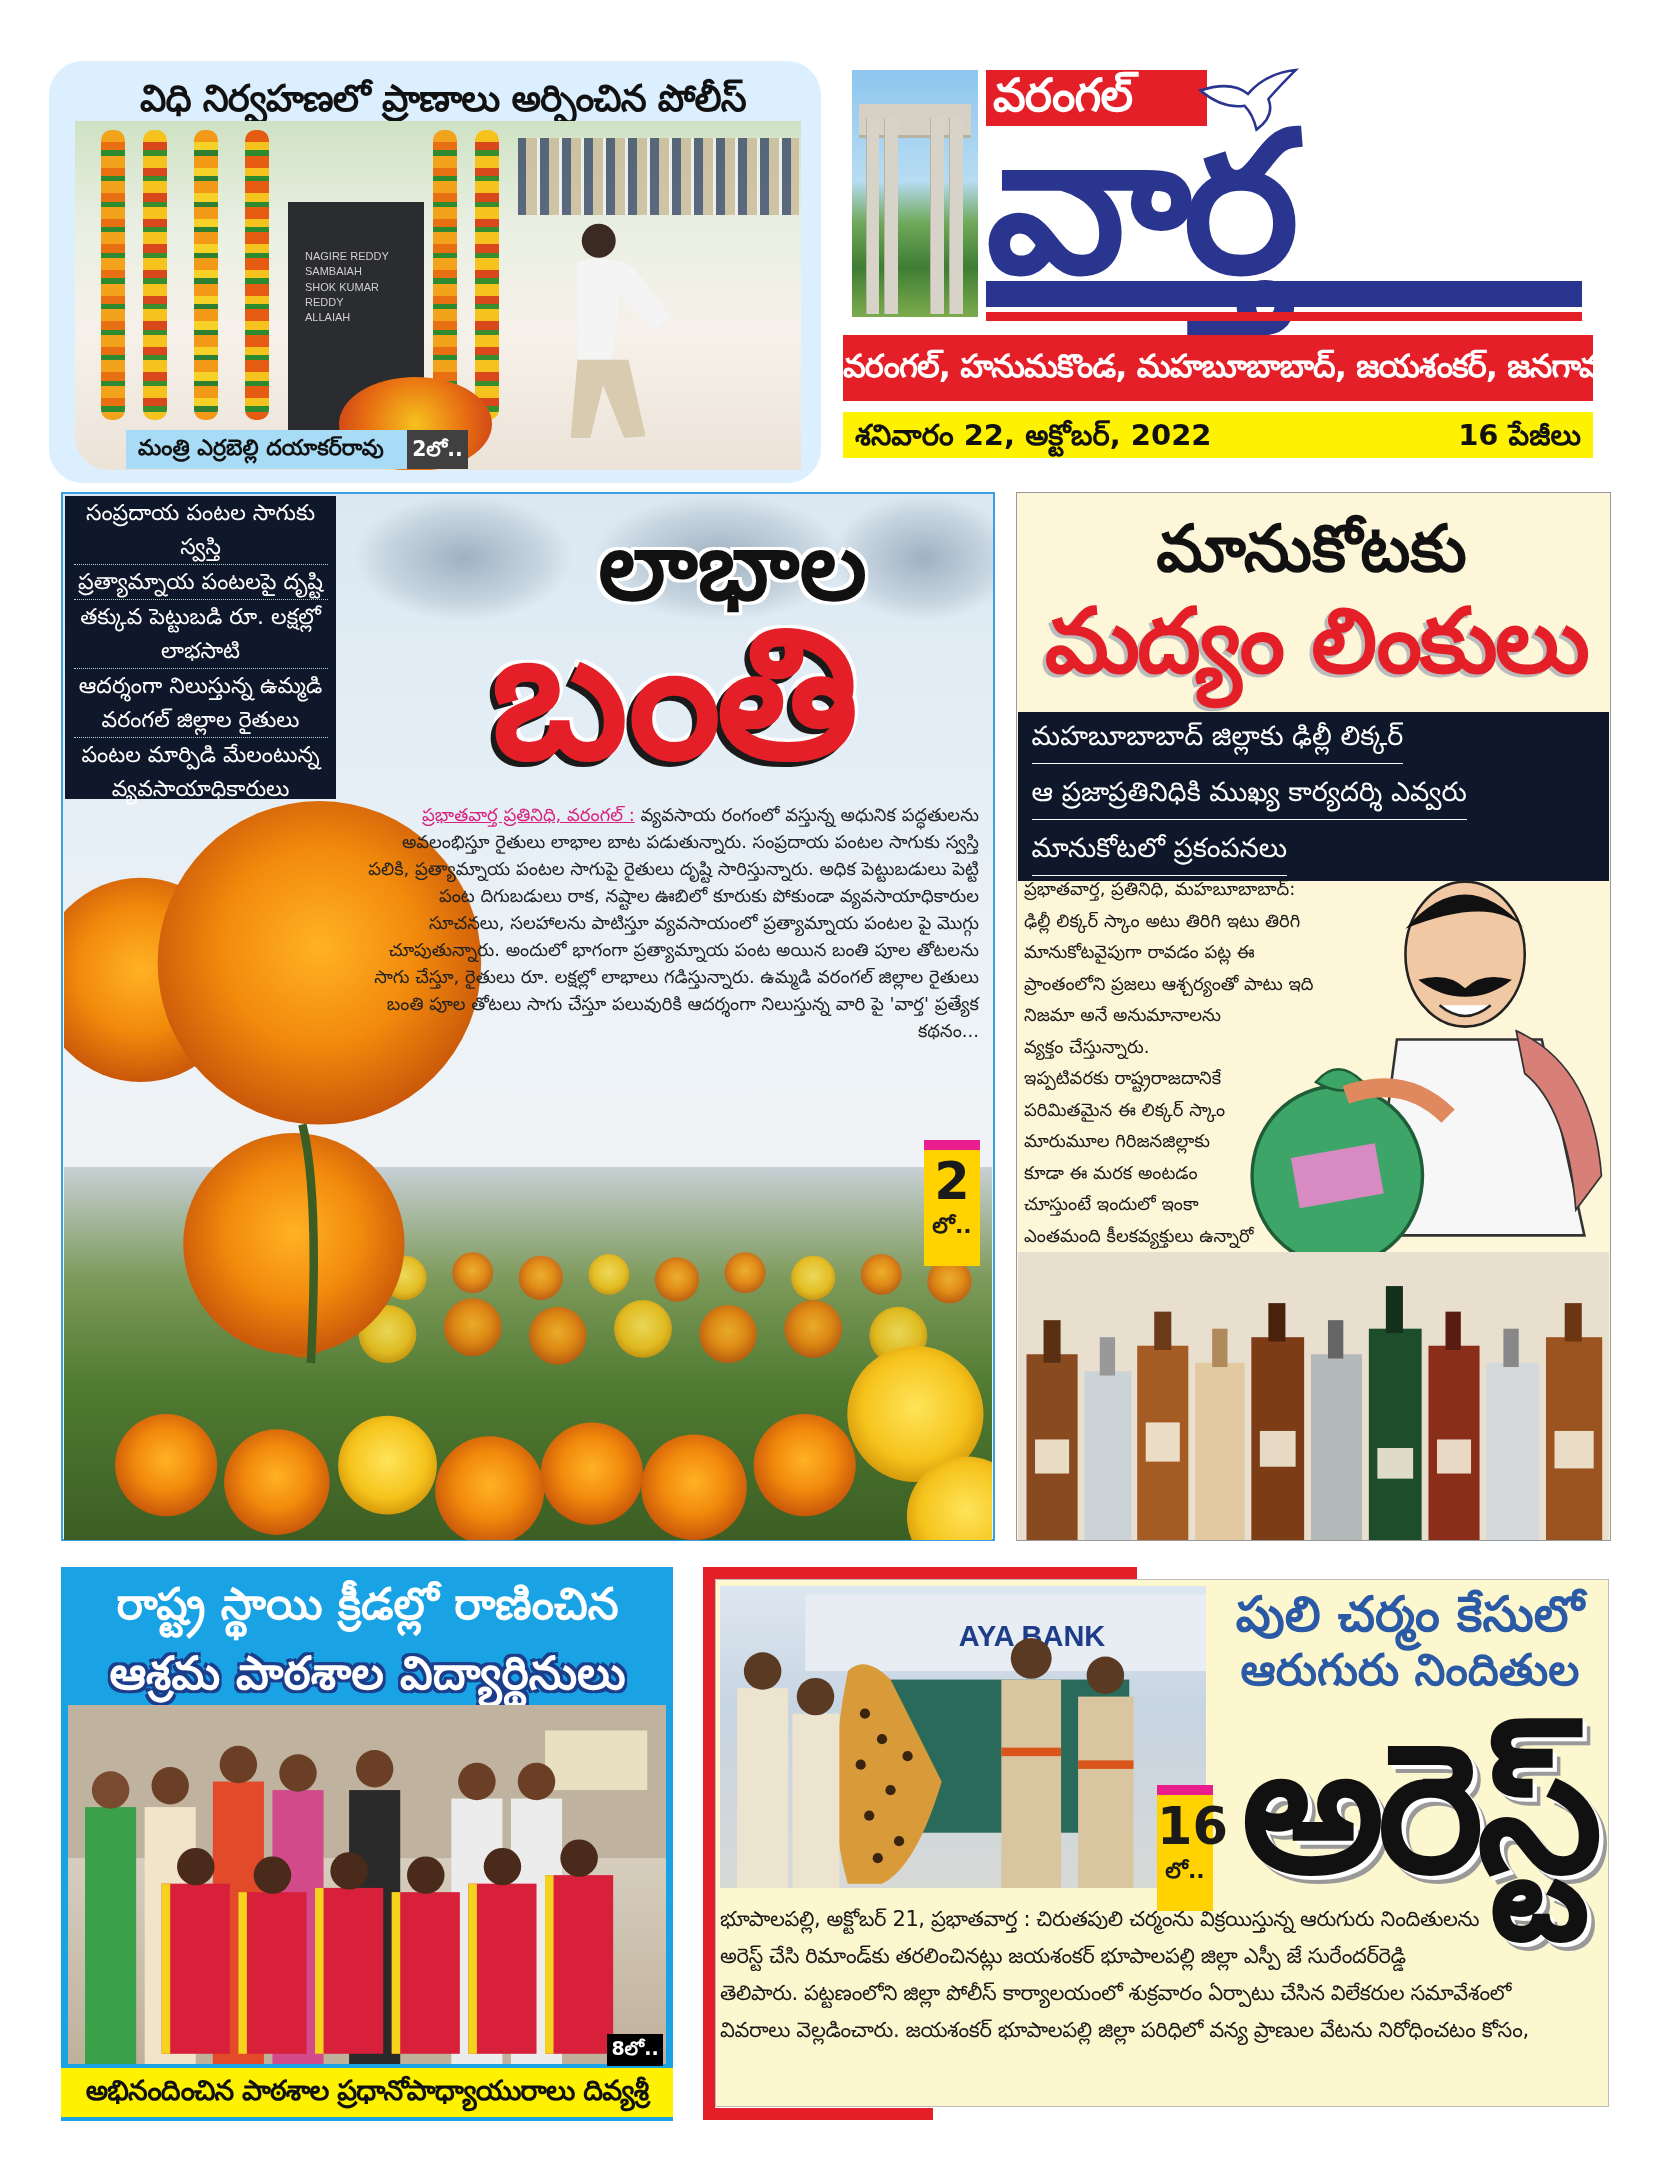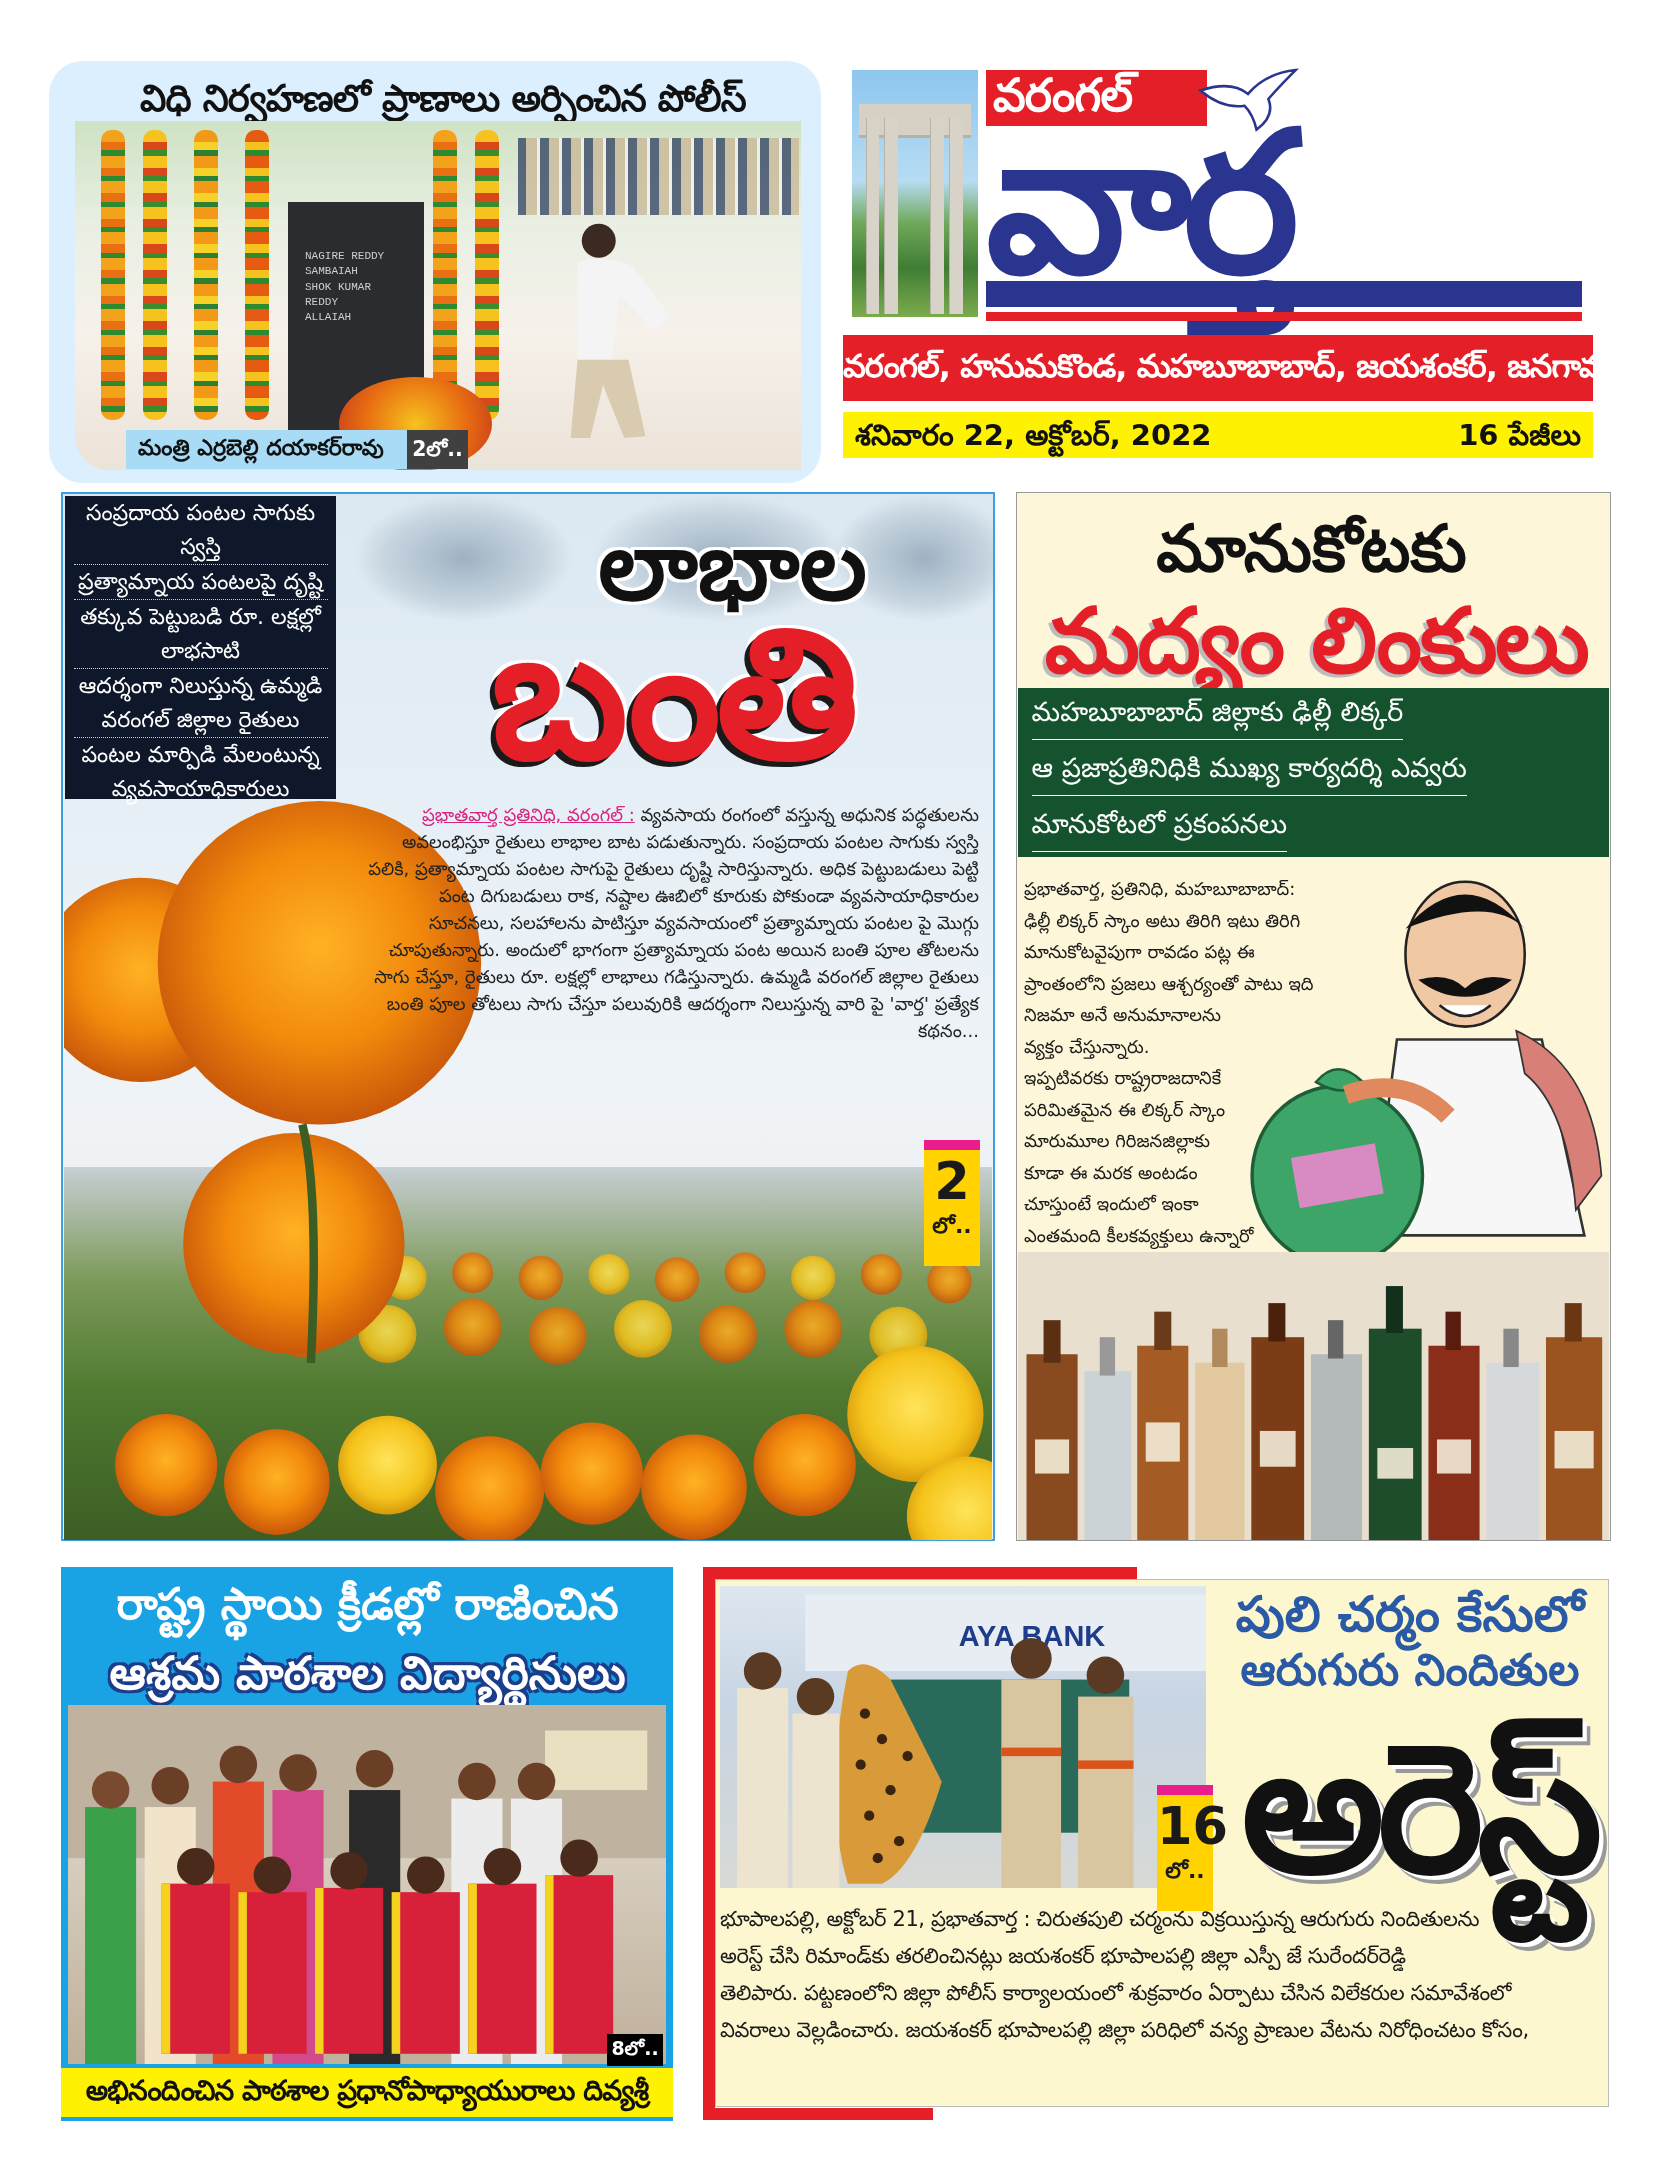--- a/index.html
+++ b/index.html
@@ -8,21 +8,21 @@
 
   .abs { position: absolute; }
 
   
   .tl-box { left: 49px; top: 61px; width: 772px; height: 422px; background: #dcefff; border-radius: 34px; }
   .tl-title { left: 94px; top: 77px; width: 698px; text-align: center; font-size: 37px; font-weight: bold; color: #111; letter-spacing: -0.9px; }
   .tl-photo { left: 75px; top: 121px; width: 726px; height: 349px; border-radius: 0 0 0 34px; overflow: hidden;
       background: linear-gradient(180deg, #cfe2c4 0%, #e9efe3 30%, #f6f1ea 60%, #ece3d8 100%); }
   .garland { position: absolute; top: 8.5px; width: 24px; height: 290px; border-radius: 10.2px; }
   .memorial { position: absolute; left: 213px; top: 81px; width: 136px; height: 247px; background: #2b2c30; }
-  .memorial-text { position: absolute; left: 230px; top: 128px; font-size: 11px; color: #cfcfcf; line-height: 15.3px; font-family: Liberation Mono, monospace; }
+  .memorial-text { position: absolute; left: 230px; top: 128px; font-size: 11px; color: #cfcfcf; line-height: 15.3px; font-family: Liberation Sans, sans-serif; }
   .person { position: absolute; left: 477px; top: 94px; width: 136px; height: 230px; }
   .cap-bar { left: 126px; top: 430px; width: 281px; height: 39px; background: #a8dcf6; font-size: 22px; font-weight: bold; color: #111; padding: 5.1px 12px; white-space: nowrap; }
   .cap-ref { left: 407px; top: 430px; width: 61px; height: 39px; background: #404040; color: #fff; font-size: 20.4px; font-weight: bold; text-align: center; padding-top: 6.8px; }
 
   
   .gate { left: 852px; top: 70px; width: 126px; height: 247px;
       background: linear-gradient(180deg, #8ec6ee 0%, #b7dcf3 45%, #6fa85a 62%, #3f7d34 80%, #7cab4e 100%); }
   .pillar { position: absolute; background: #d7d3c8; width: 13.6px; top: 48px; height: 196px; border-left: 1.7px solid #b8b3a5; }
   .gate-top { position: absolute; left: 6.8px; top: 34px; width: 112px; height: 34px; background: #d6d1c4; border-bottom: 3.4px solid #b8b2a2; }
   .brand-red { left: 986px; top: 70px; width: 221px; height: 56px; background: #e51f27; }
@@ -50,21 +50,21 @@
   .flowers { left: 64px; top: 767px; width: 928px; height: 773px; pointer-events: none; }
   .ref-tab { width: 56px; height: 126px; background: #ffd200; border-top: 10.2px solid #e91e8c; text-align: center; }
   .ref-tab .num { font-size: 51px; font-weight: bold; color: #1a1a1a; line-height: 63px; }
   .ref-tab .lo { font-size: 22px; font-weight: bold; color: #1a1a1a; }
 
   
   .liquor { left: 1016px; top: 492px; width: 595px; height: 1049px; background: #fdf6d8; border: 1.7px solid #999; overflow: hidden; }
   .lq-kicker { left: 1022px; top: 511px; width: 579px; text-align: center; font-size: 65px; font-weight: bold; color: #111; }
   .lq-head { left: 1022px; top: 588px; width: 588px; text-align: center; font-size: 90px; font-weight: bold; color: #e51f27;
       text-shadow: -3.4px 3.4px 0 #bbb; letter-spacing: -2.6px; }
-  .lq-blue { left: 1018px; top: 688px; width: 591px; height: 169px; background: #14532d; }
+  .lq-blue { left: 1018px; top: 712px; width: 591px; height: 169px; background: #0f172a; }
   .lq-bullet { color: #fff; font-size: 27px; padding: 0 13.6px; line-height: 48px; height: 56px; }
   .lq-bullet span { border-bottom: 1.7px solid #fff; padding-bottom: 3.4px; display: inline-block; }
   .lq-body { left: 1024px; top: 873px; width: 324px; font-size: 18px; line-height: 31.5px; color: #1a1a1a; }
   .caricature { left: 1235px; top: 869px; width: 375px; height: 409px; }
   .bottles { left: 1018px; top: 1252px; width: 591px; height: 288px; }
 
   
   .sports { left: 61px; top: 1567px; width: 612px; height: 554px; background: #1aa3e4; }
   .sp-head1 { left: 65px; top: 1578px; width: 605px; text-align: center; font-size: 44px; font-weight: bold; color: #fff; }
   .sp-head2 { left: 65px; top: 1634px; width: 605px; text-align: center; font-size: 46px; font-weight: bold; color: #fff;

